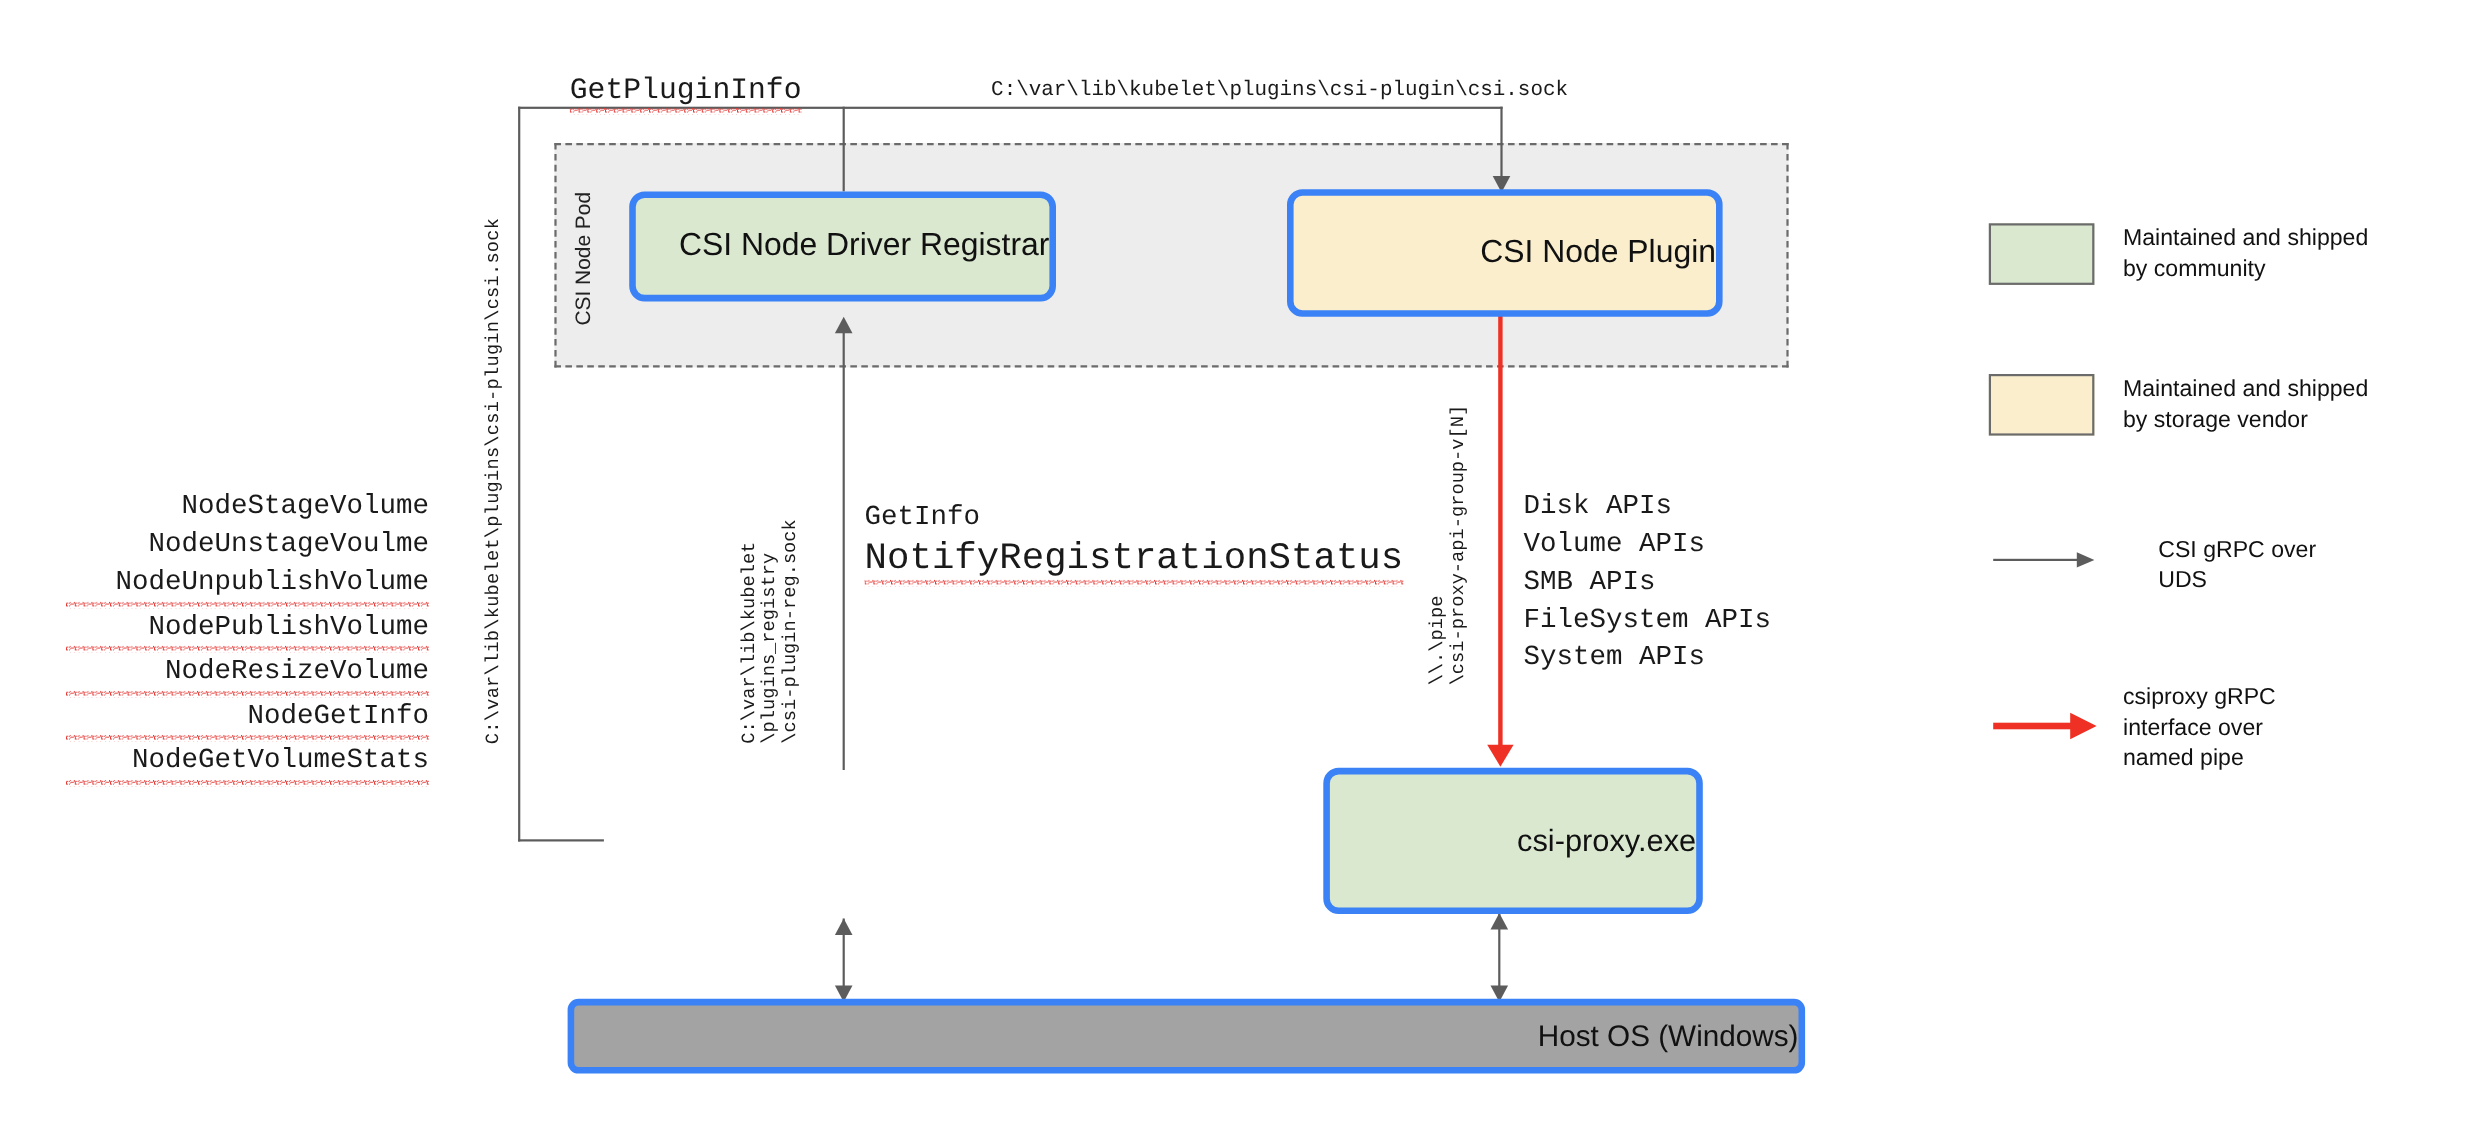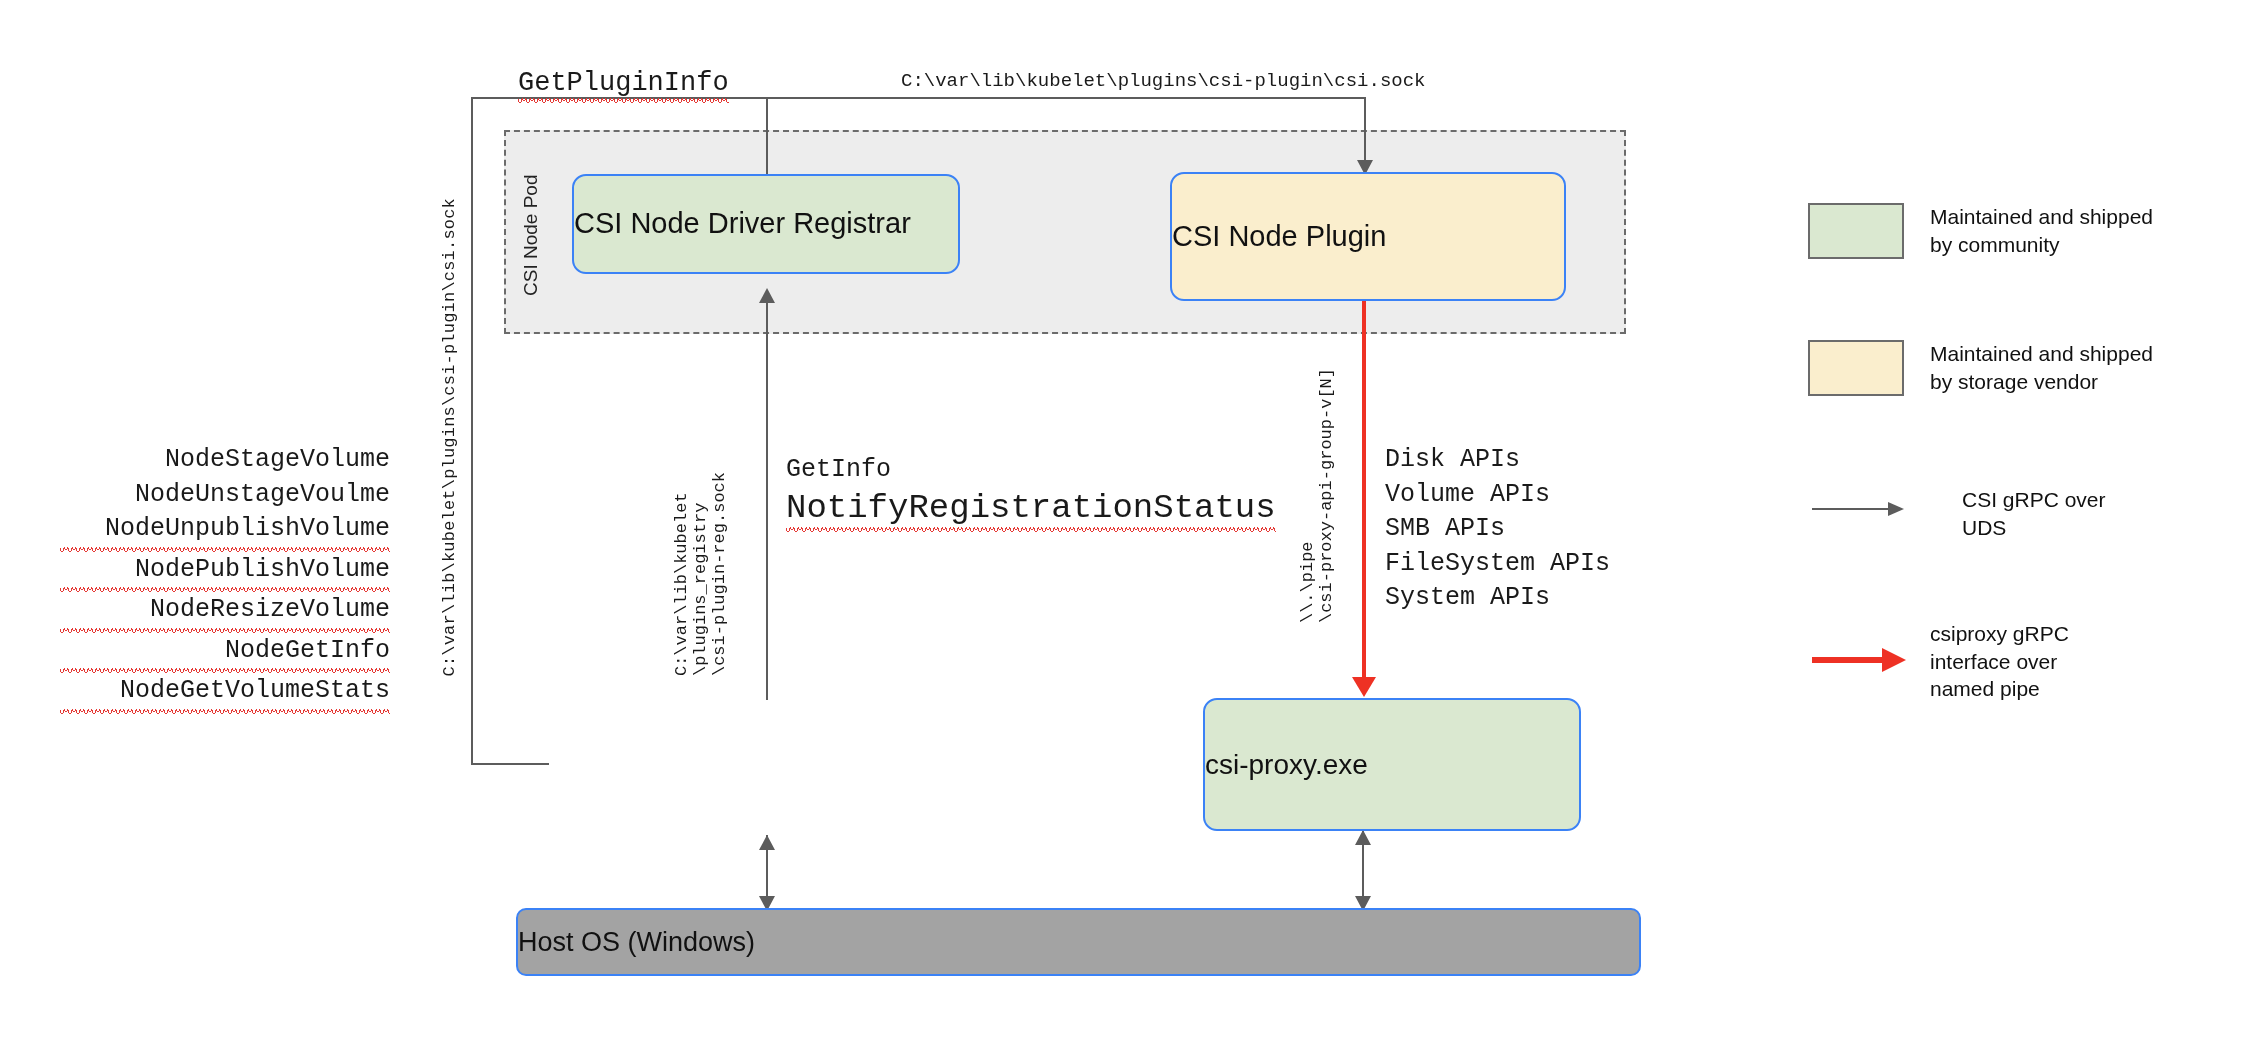--- a/index.html
+++ b/index.html
@@ -15,22 +15,22 @@
       radial-gradient(circle at 6px 0.6px, rgba(0,0,0,0) 1.3px, #e53935 1.4px, #e53935 2.0px, rgba(0,0,0,0) 2.1px);
     background-size:8px 6px;
     background-repeat:repeat-x;
     background-position:bottom left;
     padding-bottom:6px;
   }
 
   
   .node{
     position:absolute;box-sizing:border-box;
-    border:2px solid #3b82f6;border-radius:14px;
-    display:flex;align-items:center;justify-content:flex-start;
+    border:6px solid #3b82f6;border-radius:14px;
+    display:flex;align-items:center;justify-content:flex-end;
     text-align:center;color:#111;line-height:1.28;
   }
   .green{background:#dae8d0;}
   .cream{background:#faeecd;}
   .blue{background:#a3a3a3;border-radius:10px;}
 
   .pod{
     position:absolute;box-sizing:border-box;
     background:#ededed;border:2px dashed #6b6b6b;
   }
@@ -107,26 +107,26 @@
   <div class="arrowhead ah-up" style="left:759px;top:835px;"></div>
 
   <div class="ln lnv" style="left:1362px;top:830px;height:80px;"></div>
   <div class="arrowhead ah-down" style="left:1355px;top:896px;"></div>
   <div class="arrowhead ah-up" style="left:1355px;top:830px;"></div>
 
   <div class="node green" style="left:572px;top:174px;width:388px;height:100px;font-size:29px;">
     <span>CSI Node Driver Registrar</span>
   </div>
 
-  <div class="node cream" style="left:1170px;top:172px;width:396px;height:129px;font-size:29px;">
+  <div class="node cream" style="left:1170px;top:172px;width:396px;height:116px;font-size:29px;">
     <span>CSI Node Plugin</span>
   </div>
 
 
-  <div class="node green" style="left:1203px;top:698px;width:378px;height:133px;font-size:28px;">
+  <div class="node green" style="left:1203px;top:698px;width:345px;height:133px;font-size:28px;">
     <span>csi-proxy.exe</span>
   </div>
 
   <div class="node blue" style="left:516px;top:908px;width:1125px;height:68px;font-size:27px;">
     <span>Host OS (Windows)</span>
   </div>
 
   <div class="tlabel mono sq" style="left:518px;top:68px;font-size:27px;">GetPluginInfo</div>
 
   <div class="tlabel mono" style="left:901px;top:70px;font-size:19px;">C:\var\lib\kubelet\plugins\csi-plugin\csi.sock</div>

